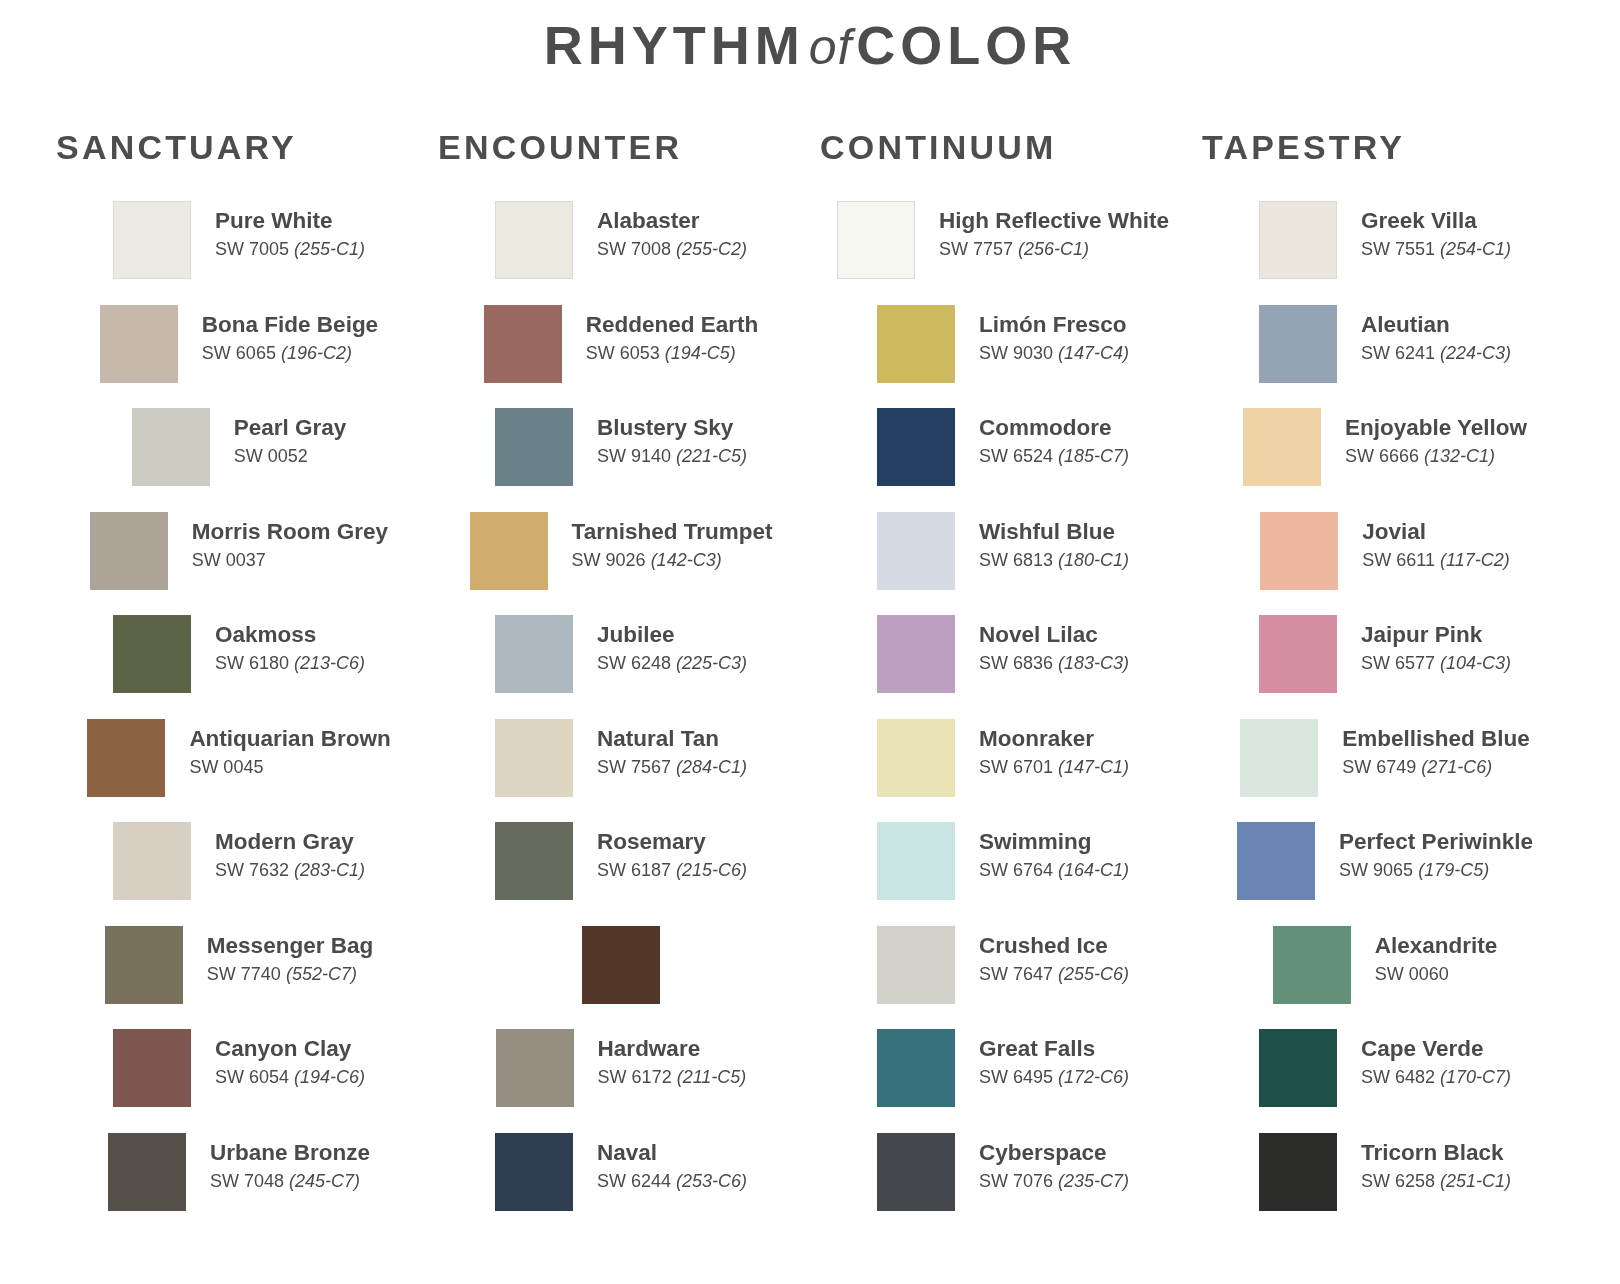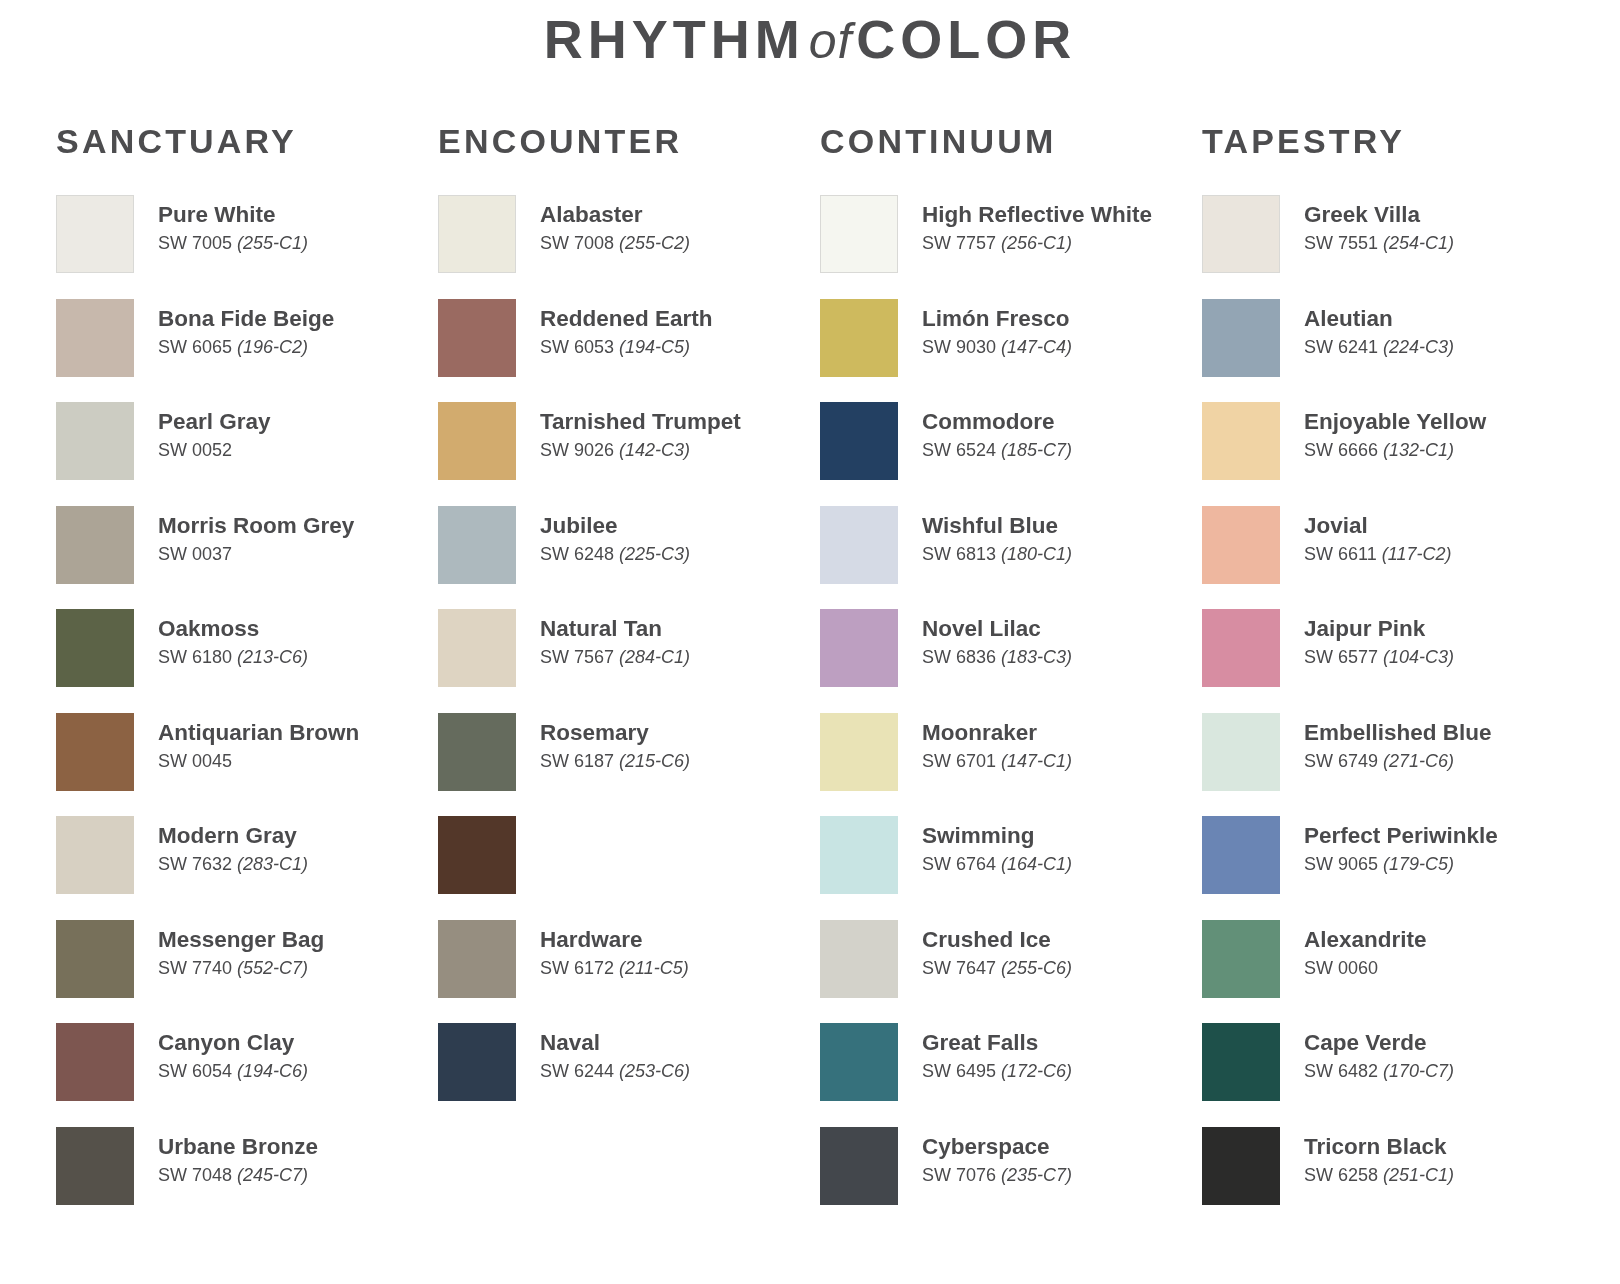--- a/index.html
+++ b/index.html
@@ -18,21 +18,21 @@
   .page {
     position: relative;
     width: 1620px;
     height: 1284px;
     background: #ffffff;
   }
 
   
   .title {
     text-align: center;
-    padding-top: 8px;
+    padding-top: 14px;
     font-size: 54px;
     font-weight: bold;
     letter-spacing: 5px;
     color: #4d4d4f;
     white-space: nowrap;
   }
   .title .title-of {
     font-style: italic;
     font-weight: normal;
     letter-spacing: 1px;
@@ -61,20 +61,21 @@
     color: #4d4d4f;
     margin-bottom: 32px;
     white-space: nowrap;
   }
 
   
   .swatch-row {
     display: flex;
     align-items: flex-start;
     height: 103.5px;
+    justify-content: center;
   }
   .swatch {
     width: 78px;
     height: 78px;
     flex: 0 0 78px;
     margin-top: 2px;
   }
   .swatch.bordered {
     box-sizing: border-box;
     border: 1px solid #d9d9d6;
@@ -196,20 +197,27 @@
           </div>
         </div>
         <div class="swatch-row">
           <div class="swatch" style="background: rgb(154, 106, 97);"></div>
           <div class="swatch-text">
             <div class="color-name">Reddened Earth</div>
             <div class="color-code"><span>SW 6053</span> <span class="alt">(194-C5)</span></div>
           </div>
         </div>
         <div class="swatch-row">
+          <div class="swatch" style="background: rgb(107, 129, 138);"></div>
+          <div class="swatch-text">
+            <div class="color-name">Blustery Sky</div>
+            <div class="color-code"><span>SW 9140</span> <span class="alt">(221-C5)</span></div>
+          </div>
+        </div>
+        <div class="swatch-row">
           <div class="swatch" style="background: rgb(210, 171, 110);"></div>
           <div class="swatch-text">
             <div class="color-name">Tarnished Trumpet</div>
             <div class="color-code"><span>SW 9026</span> <span class="alt">(142-C3)</span></div>
           </div>
         </div>
         <div class="swatch-row">
           <div class="swatch" style="background: rgb(173, 185, 190);"></div>
           <div class="swatch-text">
             <div class="color-name">Jubilee</div>

